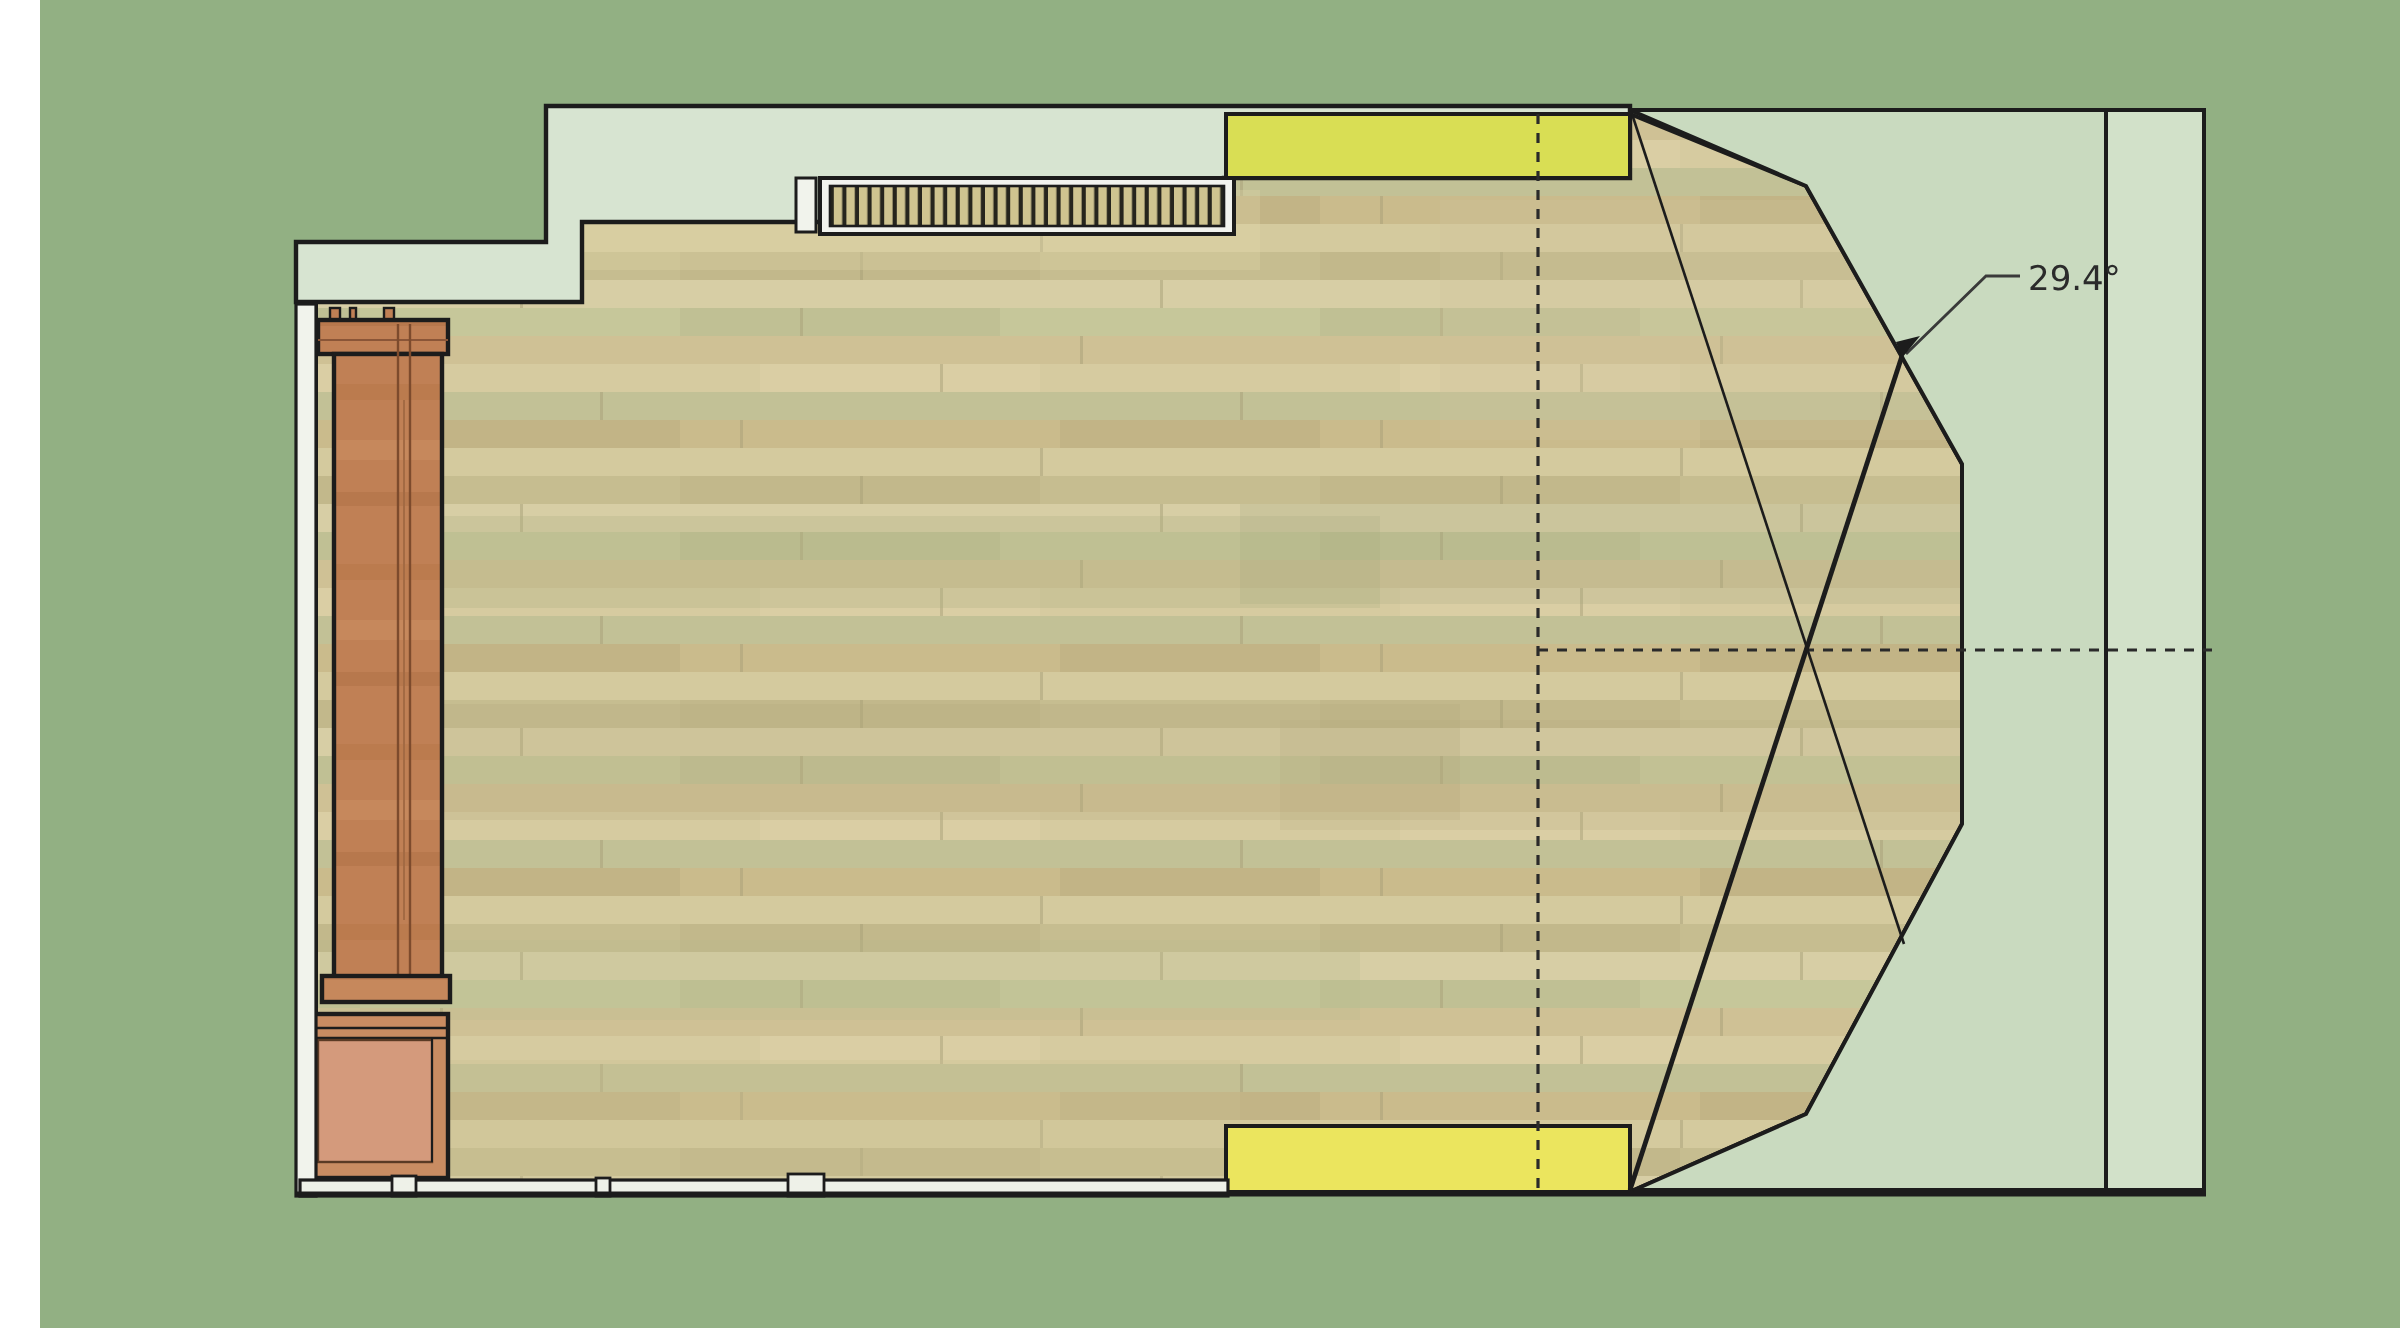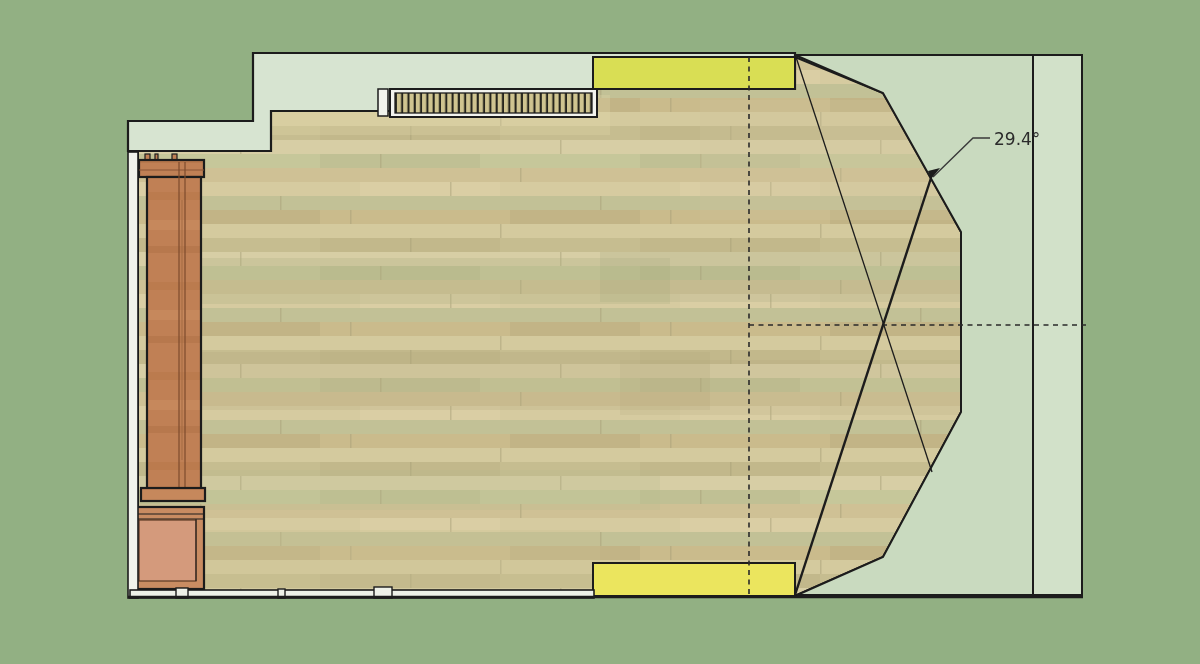--- a/index.html
+++ b/index.html
@@ -1,20 +1,20 @@
 <!DOCTYPE html>
 <html><head>
 <meta charset="utf-8">
 <style>
   html,body{margin:0;padding:0;}
   body{
     width:1200px;height:664px;overflow:hidden;
     font-family:"DejaVu Sans","Liberation Sans",sans-serif;
   }
-  #stage{position:relative;width:1126px;height:664px;background:#84cc16;}
+  #stage{position:relative;width:1126px;height:664px;background:#84cc16;margin-left:20px;}
   svg{display:block;}
   text{font-family:"DejaVu Sans","Liberation Sans",sans-serif;}
 </style>
 </head>
 <body>
 
 <div id="stage">
 <svg width="1200" height="664" viewBox="0 0 1200 664">
   <defs>
 

